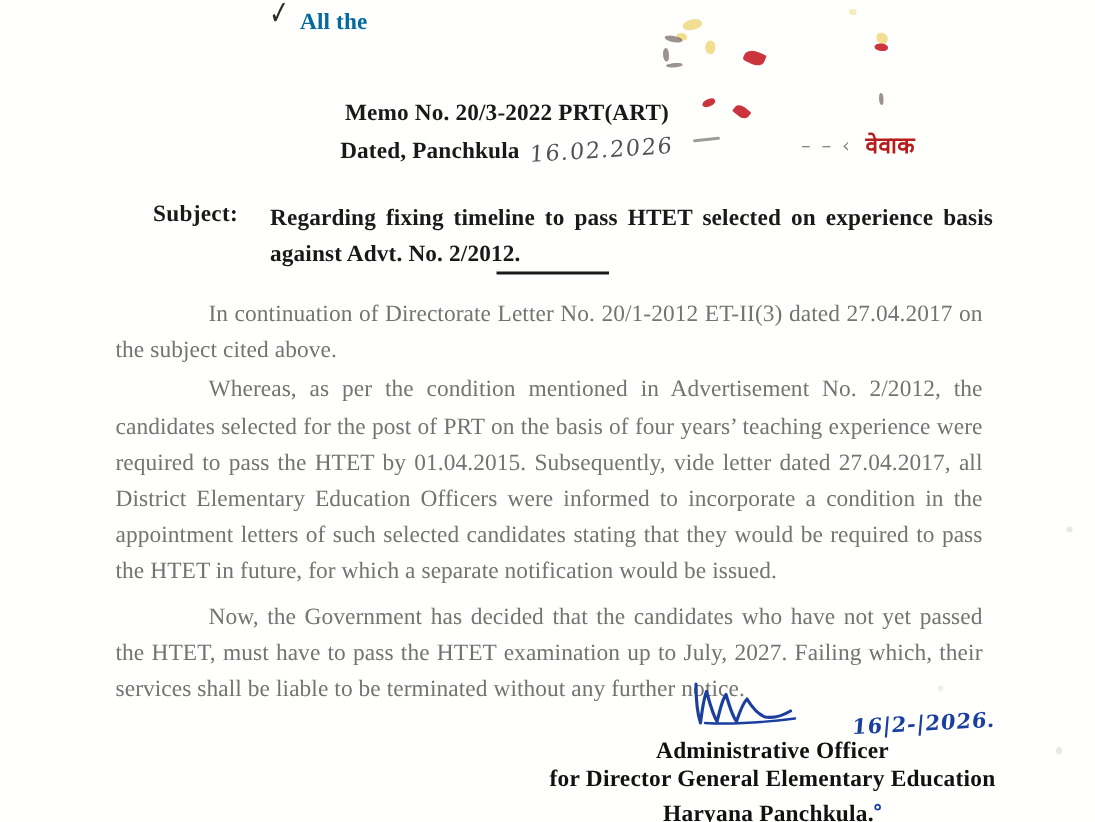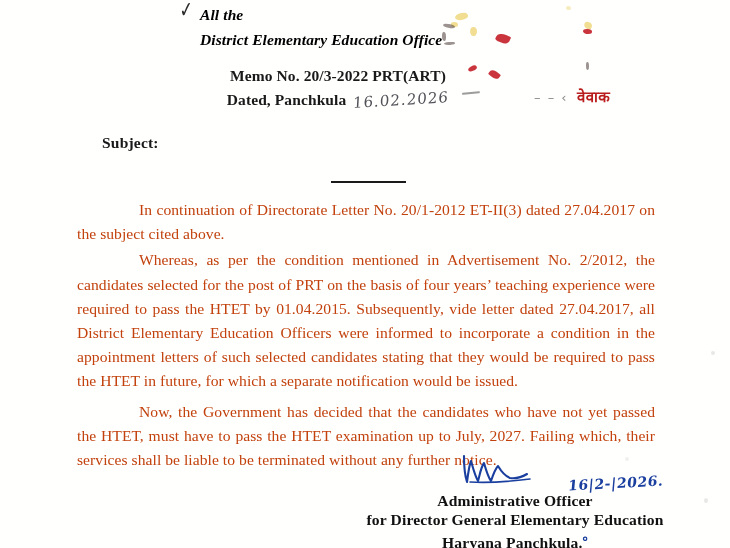--- a/index.html
+++ b/index.html
@@ -23,22 +23,21 @@
     position: absolute;
     left: 200px;
     top: 2px;
     width: 300px;
   }
   .addr-line {
     font-size: 15.5px;
     line-height: 25px;
     font-weight: 600;
     letter-spacing: 0.1px;
-    color: #000000;
-    font-style: italic;
+    color: #0369a1;
   }
   .tick-mark {
     position: absolute;
     left: -23px;
     top: -3px;
     font-size: 22px;
     line-height: 22px;
     color: #2c2c2c;
     font-family: "DejaVu Sans", sans-serif;
     transform: scaleX(0.75) rotate(-4deg);
@@ -152,21 +151,21 @@
     top: 198px;
     width: 578px;
   }
   .para {
     font-size: 15.6px;
     line-height: 24.2px;
     text-align: justify;
     text-indent: 62px;
     margin: 0 0 2px 0;
     letter-spacing: .05px;
-    color: #c2410c;
+    color: #737373;
   }
   .para.p3 { margin-top: 6px; }
 
   
   #sigblock {
     position: absolute;
     left: 330px;
     top: 455px;
     width: 370px;
     text-align: center;
@@ -214,21 +213,20 @@
   }
 </style>
 </head>
 <body>
 
 <div id="page">
 
   <div id="addressee">
     <span class="tick-mark">✓</span>
     <div class="addr-line">All the</div>
-    <div class="addr-line">District Elementary Education Office</div>
   </div>
 
   <div>
     <div class="ink yellow" style="left:455px;top:13px;width:13px;height:7px;transform:rotate(-18deg);"></div>
     <div class="ink yellow" style="left:451px;top:22px;width:7px;height:5px;"></div>
     <div class="ink yellow" style="left:470px;top:27px;width:7px;height:9px;transform:rotate(12deg);"></div>
     <div class="ink dark" style="left:443px;top:24px;width:12px;height:4px;transform:rotate(8deg);"></div>
     <div class="ink dark" style="left:442px;top:32px;width:4px;height:9px;"></div>
     <div class="ink dark" style="left:444px;top:42px;width:11px;height:3px;transform:rotate(-6deg);"></div>
     <div class="ink red" style="left:496px;top:34px;width:14px;height:9px;transform:rotate(24deg);border-radius:60% 10% 50% 20%;"></div>
@@ -247,20 +245,21 @@
     <div class="memo-line">Memo No. 20/3-2022 PRT(ART)</div>
     <div class="memo-line"><span>Dated, Panchkula</span><span class="hand-date">16.02.2026</span></div>
   </div>
 
   <div id="smudge-dash"></div>
   <div id="devnagri-lead">– – ‹</div>
   <div id="devnagri">वेवाक</div>
 
   <div id="subject-row">
     <span id="subject-label">Subject:</span>
+    <div id="subject-text">Regarding fixing timeline to pass HTET selected on experience basis against Advt. No. 2/2012.</div>
   </div>
   <div id="subject-rule"></div>
 
   <div id="body">
     <p class="para p1">In continuation of Directorate Letter No. 20/1-2012 ET-II(3) dated 27.04.2017 on the subject cited above.</p>
     <p class="para p2">Whereas, as per the condition mentioned in Advertisement No. 2/2012, the candidates selected for the post of PRT on the basis of four years’ teaching experience were required to pass the HTET by 01.04.2015. Subsequently, vide letter dated 27.04.2017, all District Elementary Education Officers were informed to incorporate a condition in the appointment letters of such selected candidates stating that they would be required to pass the HTET in future, for which a separate notification would be issued.</p>
     <p class="para p3">Now, the Government has decided that the candidates who have not yet passed the HTET, must have to pass the HTET examination up to July, 2027. Failing which, their services shall be liable to be terminated without any further notice.</p>
   </div>
 
   <div id="sigblock">

